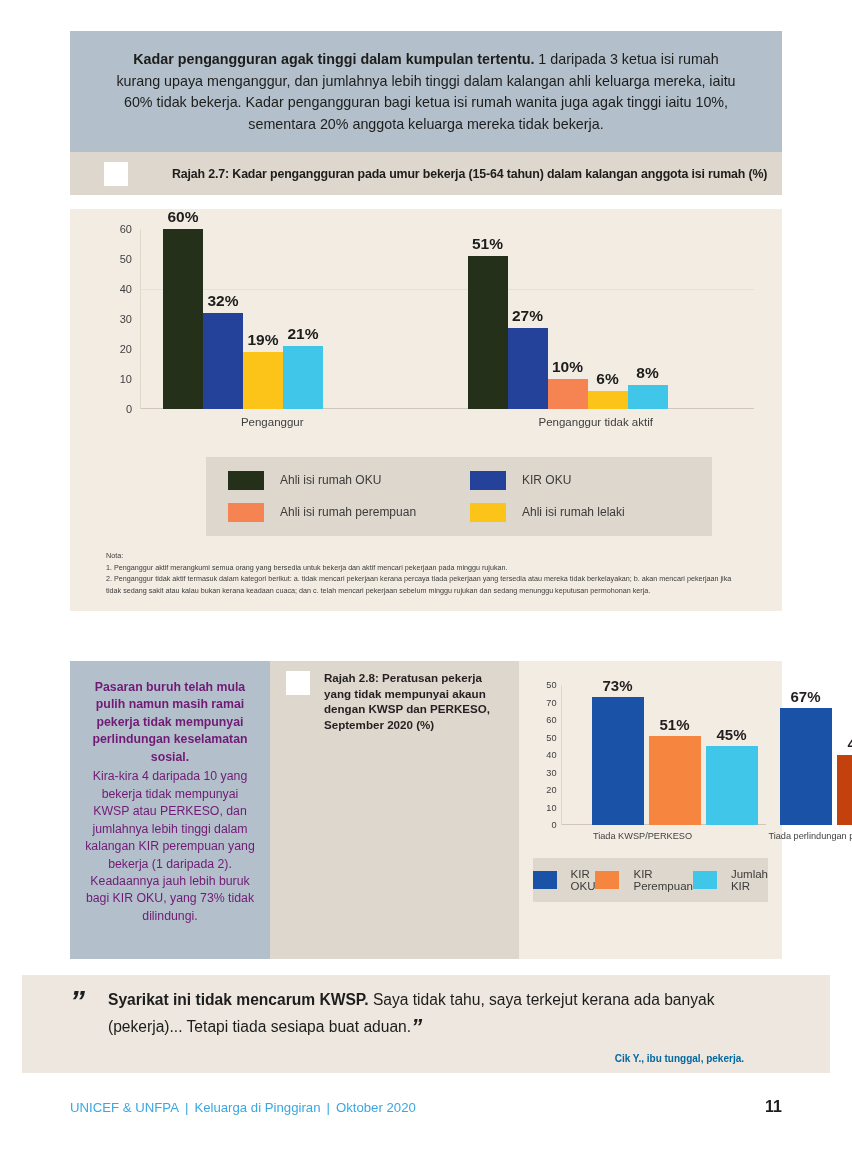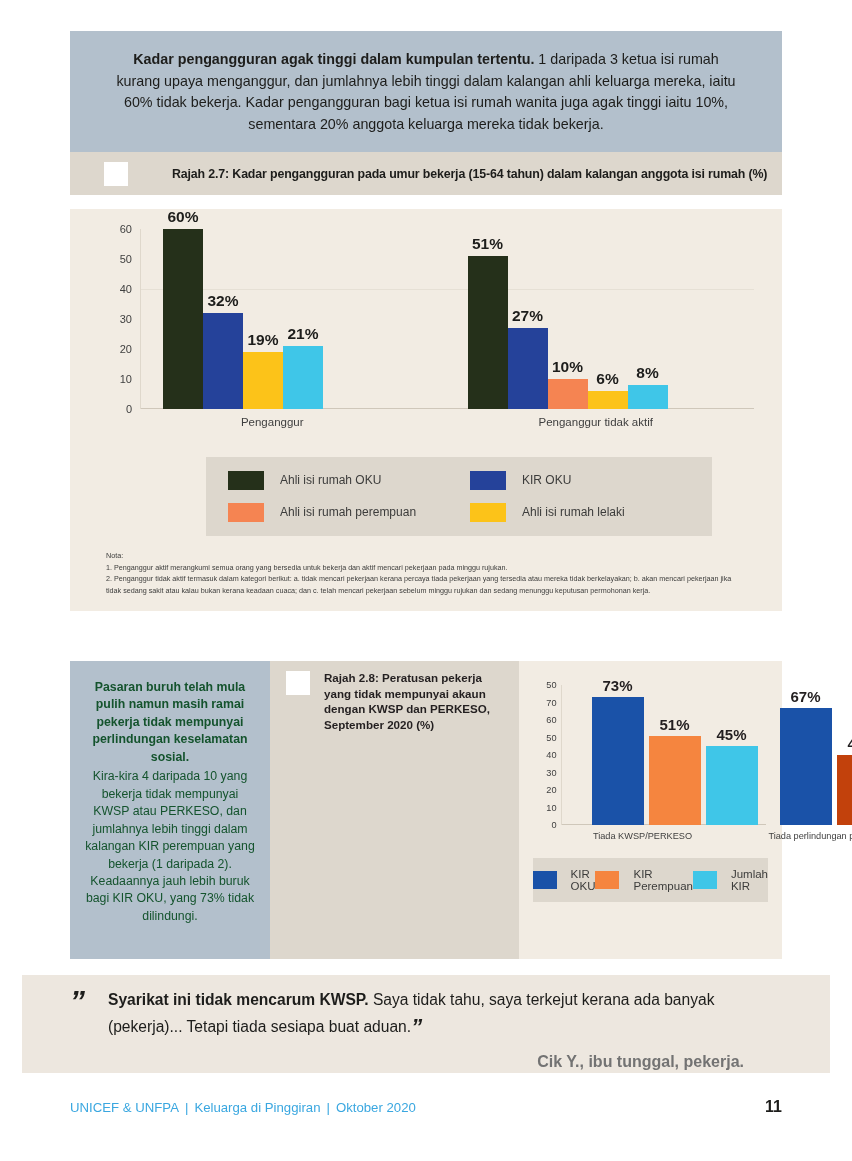--- a/index.html
+++ b/index.html
@@ -86,21 +86,21 @@
 
   .notes {
     margin: 14px 0 0 36px; padding-bottom: 14px;
     font-size: 7.2px; line-height: 1.62; color: #3c3c3b; max-width: 640px;
   }
 
   
   .panel2 { position: absolute; left: 70px; top: 661px; width: 712px; height: 298px; display: flex; }
   .side-note {
     width: 200px; background: #b3c0cc; padding: 18px 14px 0 14px;
-    text-align: center; font-size: 12.3px; line-height: 1.42; color: #14532d;
+    text-align: center; font-size: 12.3px; line-height: 1.42; color: #701a75;
   }
   .side-note b { font-weight: bold; display: block; margin-bottom: 2px; }
   .panel2-right { flex: 1; display: flex; flex-direction: row; }
   .fig-header2 { background: #ddd7cd; padding: 9px 0 8px 0; display: flex; align-items: flex-start; }
   .fig-header2 .fig-swatch { margin-left: 16px; margin-top: 1px; }
   .fig-title2 { font-size: 11.6px; font-weight: bold; line-height: 1.35; padding-right: 10px; }
   .chart-body2 { background: #f2ece3; flex: 1; position: relative; padding-top: 6px; }
 
   .c2-plot { position: relative; height: 165px; margin: 6px 16px 0 12px; }
   .axis-labels2 { position: absolute; left: 0; top: 12px; width: 26px; height: 140px; }
@@ -134,21 +134,21 @@
   .qmark { font-size: 30px; font-weight: bold; color: #1d1d1b; font-style: italic; line-height: 1; }
   .quote-left { position: absolute; left: 70px; top: 986px; }
   .quote-text {
     position: absolute; left: 108px; top: 988px; width: 640px;
     font-size: 15.6px; line-height: 1.48; color: #1d1d1b;
   }
   .quote-text b { font-weight: bold; }
   .qmark-inline { font-weight: bold; font-style: italic; font-size: 22px; vertical-align: -2px; }
   .quote-attr {
     position: absolute; right: 108px; top: 1053px;
-    font-size: 16px; font-weight: bold; color: #737373;
+    font-size: 10px; font-weight: bold; color: #0369a1;
   }
 
   
   .footer-line { position: absolute; left: 22px; top: 1085px; width: 808px; height: 1px; background: #ffffff; }
   .footer { position: absolute; left: 70px; top: 1100px; font-size: 13.2px; color: #3aa7e0; }
   .footer span.sep { color: #3aa7e0; padding: 0 6px; }
   .pagenum { position: absolute; right: 70px; top: 1098px; font-size: 16px; font-weight: bold; color: #1d1d1b; }
 </style>
 </head>
 <body>

